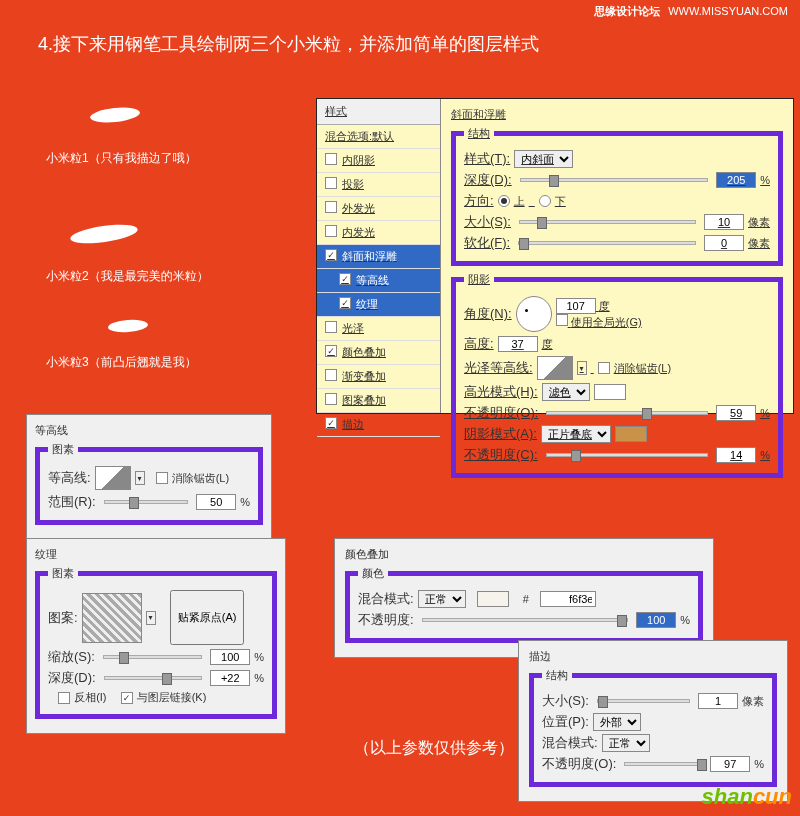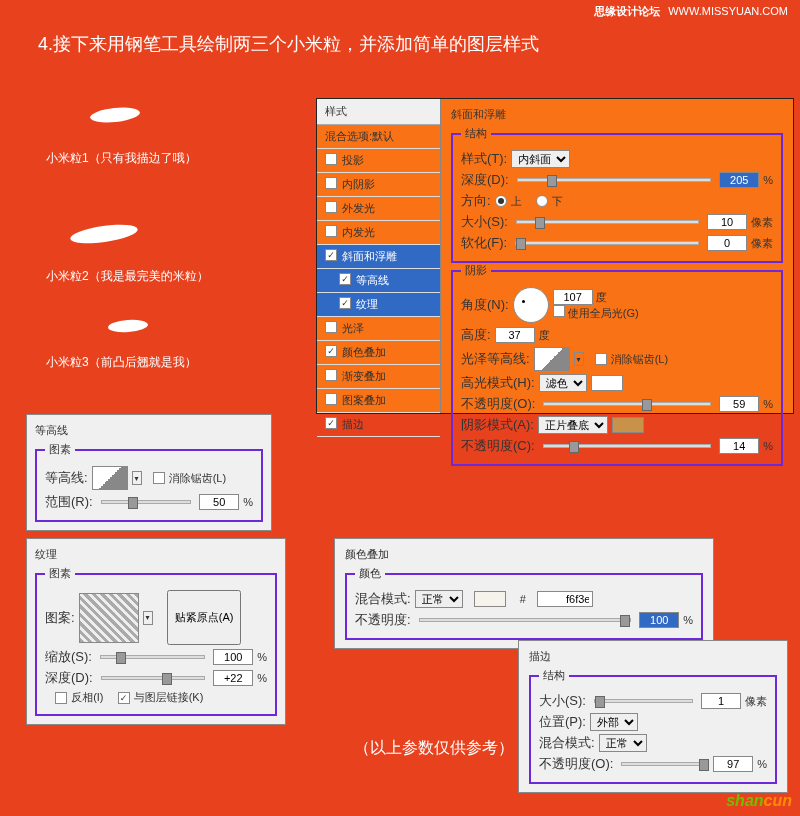--- a/index.html
+++ b/index.html
@@ -2,50 +2,50 @@
 <html><head>
 <meta charset="utf-8">
 <style>
 * { box-sizing: border-box; margin: 0; padding: 0; font-family: "Microsoft YaHei", sans-serif; }
 body { background: #e8411e; width: 800px; height: 816px; position: relative; font-size: 11px; color: #333; }
 .watermark-top { position: absolute; top: 4px; right: 12px; color: #fff; font-size: 11px; }
 .watermark-top b { font-weight: bold; margin-right: 8px; font-family: Liberation Serif, serif; }
 .title { position: absolute; top: 32px; left: 38px; color: #fff; font-size: 18px; }
 .rice-label { position: absolute; color: #fff; font-size: 12px; }
 .rice-shape { position: absolute; background: #fff; border-radius: 50%; }
-fieldset { border: 2px solid #6d28d9; padding: 6px 8px; }
+fieldset { border: 5px solid #6d28d9; padding: 6px 8px; margin-bottom: 6px; }
 legend { padding: 0 4px; font-size: 11px; }
 .row { display: flex; align-items: center; margin: 3px 0; gap: 4px; }
 .row label, .lbl { font-size: 13px; white-space: nowrap; }
 input[type=text] { border: 1px solid #888; padding: 1px 3px; font-size: 11px; width: 40px; text-align: center; }
 select { border: 1px solid #888; font-size: 11px; padding: 1px 2px; }
 .slider { flex: 1; height: 4px; background: #ddd; border: 1px solid #aaa; position: relative; margin: 0 4px; min-width: 50px; }
 .slider::after { content: ''; position: absolute; width: 8px; height: 10px; background: #999; top: -4px; border: 1px solid #666; }
 .slider.s10::after { left: 10%; } .slider.s15::after { left: 15%; } .slider.s30::after { left: 30%; } .slider.s59::after { left: 59%; } .slider.s100::after { left: 95%; } .slider.s97::after { left: 94%; } .slider.s0::after { left: 0%; }
 .checkbox { width: 12px; height: 12px; border: 1px solid #888; display: inline-block; background: #fff; text-align: center; line-height: 10px; font-size: 9px; }
 .checkbox.checked::before { content: '✓'; color: #333; }
 .swatch { width: 32px; height: 16px; border: 1px solid #888; display: inline-block; }
 .curve-swatch { width: 36px; height: 24px; border: 1px solid #888; background: linear-gradient(135deg, #fff 50%, #888 50%); display: inline-block; }
 .angle-dial { width: 36px; height: 36px; border: 1px solid #888; border-radius: 50%; background: #fff; position: relative; }
 .angle-dial::after { content: ''; position: absolute; width: 3px; height: 3px; background: #000; border-radius: 50%; top: 12px; left: 8px; }
-.styles-panel { position: absolute; top: 98px; left: 316px; width: 478px; height: 316px; background: #f97316; border: 1px solid #222; display: flex; }
+.styles-panel { position: absolute; top: 98px; left: 316px; width: 478px; height: 316px; background: #fef9c3; border: 1px solid #222; display: flex; text-decoration: underline; }
 .styles-list { width: 124px; border-right: 1px solid #888; }
 .styles-list .hd { padding: 5px 8px; border-bottom: 1px solid #aaa; background: #f0f0f0; }
 .styles-list .item { padding: 4px 8px; border-bottom: 1px solid #ddd; display: flex; gap: 5px; align-items: flex-start; }
 .styles-list .item.sel { background: #316ac5; color: #fff; }
 .styles-list .item.sub { padding-left: 22px; background: #316ac5; color: #fff; }
 .styles-right { flex: 1; padding: 8px 10px; }
 .color-overlay-panel { position: absolute; top: 538px; left: 334px; width: 380px; background: #f0f0f0; border: 1px solid #888; padding: 8px 10px; }
 .stroke-panel { position: absolute; top: 640px; left: 518px; width: 270px; background: #f0f0f0; border: 1px solid #888; padding: 8px 10px; }
 .contour-panel { position: absolute; top: 414px; left: 26px; width: 246px; background: #f0f0f0; border: 1px solid #888; padding: 8px; }
 .texture-panel { position: absolute; top: 538px; left: 26px; width: 260px; background: #f0f0f0; border: 1px solid #888; padding: 8px; }
 .pattern-swatch { width: 60px; height: 50px; border: 1px solid #888; background: repeating-linear-gradient(45deg, #aaa, #aaa 3px, #eee 3px, #eee 6px); display: inline-block; }
 .note { position: absolute; color: #fff; font-size: 16px; }
 .sel-blue { background: #316ac5; color: #fff; padding: 0 2px; }
-.shancun { position: absolute; bottom: 6px; right: 8px; font-size: 16px; font-weight: bold; font-style: italic; }
+.shancun { position: absolute; bottom: 6px; right: 8px; font-size: 22px; font-weight: bold; font-style: italic; }
 .shancun .g { color: #6fbf00; } .shancun .y { color: #ff8c00; }
 .radio { width:12px; height:12px; border:1px solid #888; border-radius:50%; display:inline-block; background:#fff; position:relative; }
 .radio.on::after { content:''; position:absolute; width:6px; height:6px; background:#333; border-radius:50%; top:2px; left:2px; }
 .dd { width: 10px; height:14px; display:inline-flex; align-items:center; justify-content:center; border:1px solid #888; font-size:8px; }
 </style>
 </head>
 <body>
 
 <div class="watermark-top">
   <b>思缘设计论坛</b><span>WWW.MISSYUAN.COM</span>
@@ -63,25 +63,25 @@
 <div class="rice-label" style="top:354px;left:46px">小米粒3（前凸后翘就是我）</div>
 
 <div class="styles-panel">
   <div class="styles-list">
     <div class="hd">样式</div>
     <div class="item">
         <span>混合选项:默认</span>
       </div>
     <div class="item">
         <span class="checkbox"></span>
+        <span>内阴影</span>
+      </div>
+    <div class="item">
+        <span class="checkbox"></span>
         <span>投影</span>
-      </div>
-    <div class="item">
-        <span class="checkbox"></span>
-        <span>内阴影</span>
       </div>
     <div class="item">
         <span class="checkbox"></span>
         <span>外发光</span>
       </div>
     <div class="item">
         <span class="checkbox"></span>
         <span>内发光</span>
       </div>
     <div class="item sel">

